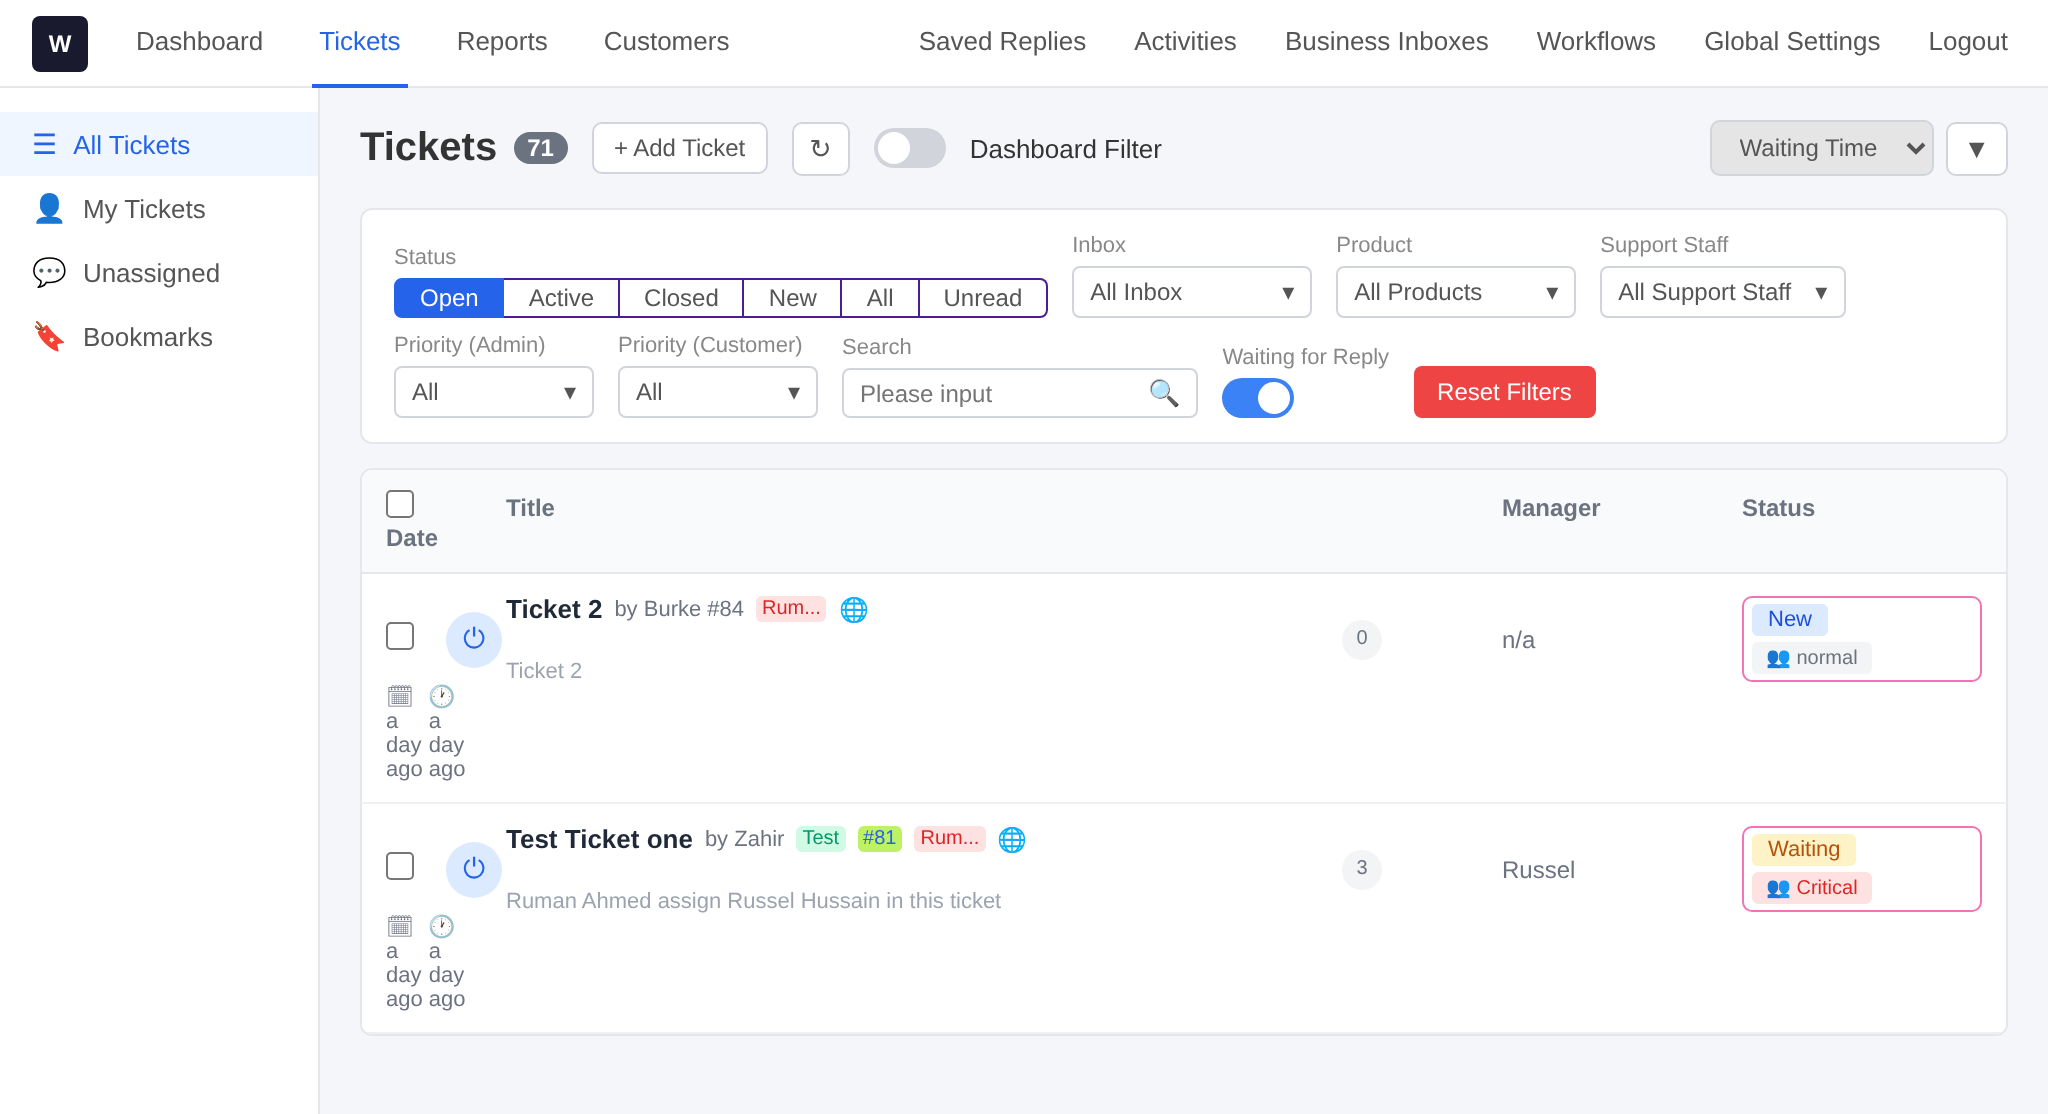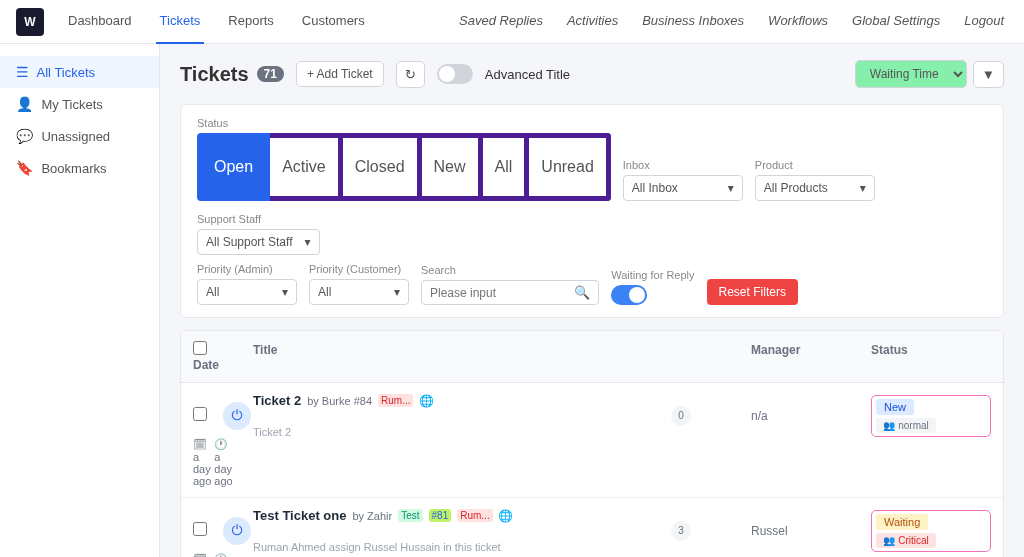--- a/index.html
+++ b/index.html
@@ -23,21 +23,21 @@
       color: #fff; font-size: 12px; font-weight: bold;
     }
     .nav-item {
       font-size: 13px; color: #555; cursor: pointer; padding: 0 4px;
       height: 44px; display: flex; align-items: center;
       border-bottom: 2px solid transparent;
       white-space: nowrap;
     }
     .nav-item.active { color: #2563eb; border-bottom: 2px solid #2563eb; font-weight: 500; }
     .nav-spacer { flex: 1; }
-    .nav-right { display: flex; gap: 16px; align-items: flex-end; font-style: italic; }
+    .nav-right { display: flex; gap: 16px; align-items: flex-end; }
 
     
     .layout { display: flex; height: calc(100vh - 44px); }
     .sidebar {
       width: 160px; background: #fff;
       border-right: 1px solid #e5e7eb;
       padding: 12px 0;
       flex-shrink: 0;
     }
     .sidebar-item {
@@ -73,38 +73,38 @@
     .toggle-switch {
       width: 36px; height: 20px; background: #d1d5db; border-radius: 10px;
       position: relative; cursor: pointer;
     }
     .toggle-knob {
       width: 16px; height: 16px; background: #fff; border-radius: 50%;
       position: absolute; top: 2px; left: 2px; transition: left 0.2s;
     }
     .sort-dropdown-wrapper { margin-left: auto; display: flex; gap: 6px; align-items: center; }
     .sort-select {
-      border: 1px solid #d1d5db; background: #86efac; padding: 5px 10px;
+      border: 1px solid #d1d5db; background: #e5e5e5; padding: 5px 10px;
       border-radius: 5px; font-size: 12px; color: #555; cursor: pointer;
     }
     .sort-btn {
       border: 1px solid #d1d5db; background: #fff;
       padding: 5px 8px; border-radius: 5px; cursor: pointer; color: #555;
     }
 
     
     .filters-section { background: #fff; border: 1px solid #e5e7eb; border-radius: 6px; padding: 12px 16px; margin-bottom: 12px; }
     .filter-row { display: flex; align-items: flex-end; gap: 12px; flex-wrap: wrap; margin-bottom: 8px; }
     .filter-row:last-child { margin-bottom: 0; }
     .filter-group { display: flex; flex-direction: column; gap: 4px; }
     .filter-label { font-size: 11px; color: #888; }
     .status-tabs { display: flex; gap: 0; }
     .status-tab {
-      padding: 20px 12px; border: 5px solid #4c1d95; background: #fff;
-      font-size: 16px; cursor: pointer; color: #555;
+      padding: 2px 12px; border: 1px solid #4c1d95; background: #fff;
+      font-size: 12px; cursor: pointer; color: #555;
     }
     .status-tab:first-child { border-radius: 4px 0 0 4px; }
     .status-tab:last-child { border-radius: 0 4px 4px 0; }
     .status-tab + .status-tab { border-left: none; }
     .status-tab.active { background: #2563eb; color: #fff; border-color: #2563eb; }
     .filter-select {
       border: 1px solid #d1d5db; background: #fff; padding: 5px 8px;
       border-radius: 4px; font-size: 12px; color: #555; min-width: 120px;
       display: flex; align-items: center; justify-content: space-between; gap: 12px; cursor: pointer;
     }
@@ -238,21 +238,21 @@
         <span>Tickets</span>
         <span class="ticket-count">71</span>
       </div>
       <button class="add-ticket-btn">
         <span>+ Add Ticket</span>
       </button>
       <button class="refresh-btn">↻</button>
       <div class="toggle-switch">
         <div class="toggle-knob"></div>
       </div>
-      <span>Advanced Title</span>
+      <span>Dashboard Filter</span>
       <div class="sort-dropdown-wrapper">
         <select class="sort-select">
           <option>Waiting Time</option>
         </select>
         <button class="sort-btn">▼</button>
       </div>
     </div>
 
     <div class="filters-section">
       <div class="filter-row">

